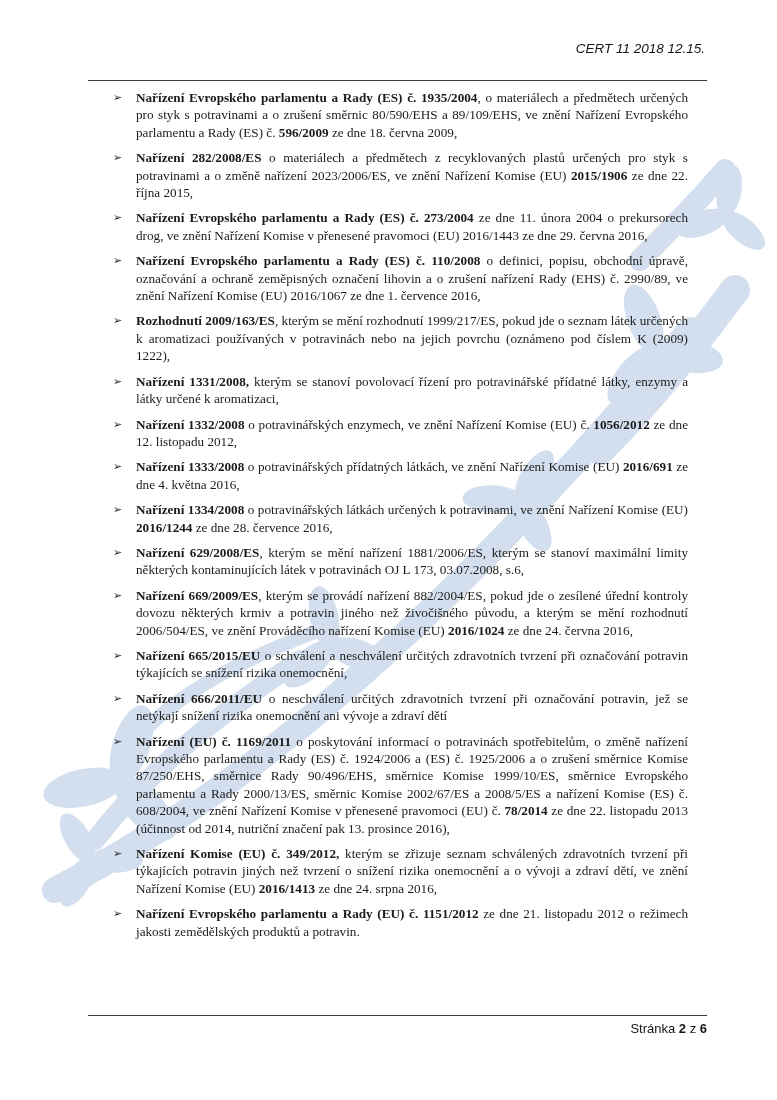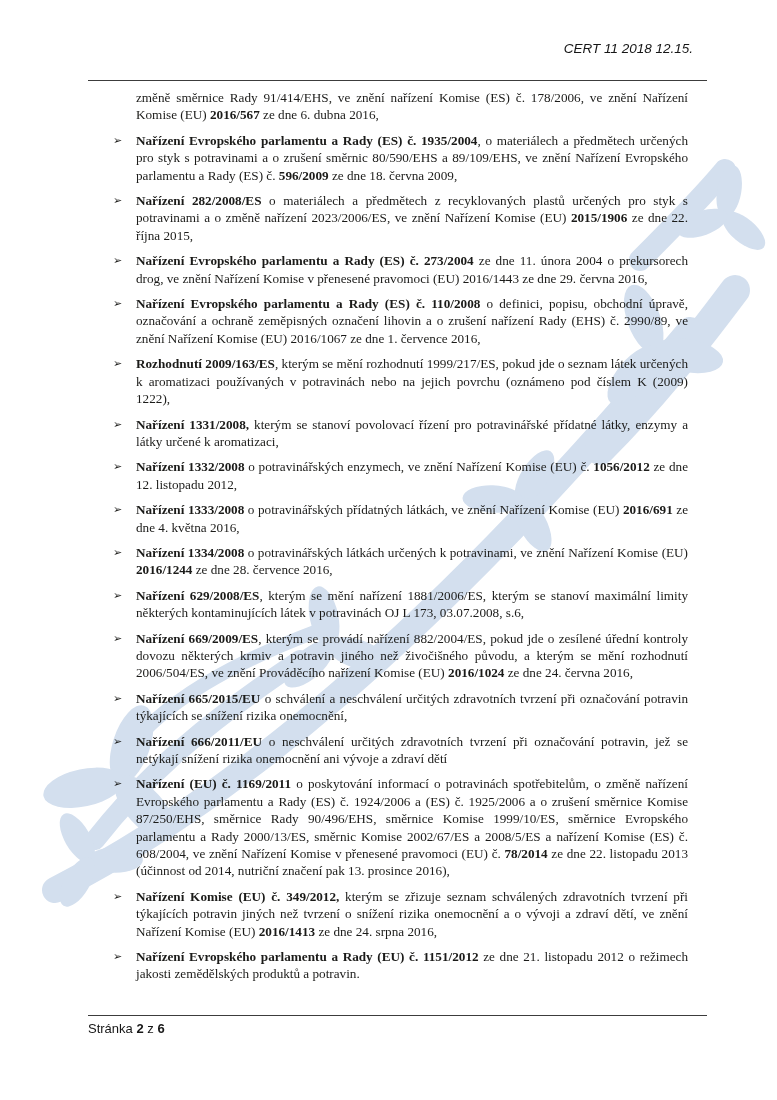--- a/index.html
+++ b/index.html
@@ -19,21 +19,21 @@
   }
   
   .watermark{
     position:absolute;inset:0;
     z-index:0;
     color:var(--wm-color);
     pointer-events:none;
   }
   
   .doc-header{
-    position:absolute;top:41px;right:84px;
+    position:absolute;top:41px;right:72px;
     z-index:2;
     font-family:"Liberation Sans", sans-serif;
     font-style:italic;
     font-size:13.5px;
     color:#161616;
   }
   .header-rule{
     position:absolute;top:80px;left:88px;right:70px;
     border-top:1.4px solid var(--rule-color);
     z-index:2;
@@ -60,21 +60,21 @@
   }
   b{font-weight:bold;}
   
   .footer-rule{
     position:absolute;top:1015px;left:88px;right:70px;
     border-top:1.4px solid var(--rule-color);
     z-index:2;
   }
   .doc-footer{
     position:absolute;top:1021px;left:88px;right:70px;
-    text-align:left;
+    text-align:right;
     font-family:"Liberation Sans", sans-serif;
     font-size:13px;
     color:#161616;
     z-index:2;
   }
 </style>
 </head>
 <body>
 
 <div class="page">
@@ -99,21 +99,20 @@
     <use href="#propeller" transform="translate(520,500) scale(1.25) rotate(32)"></use>
     <use href="#propeller" transform="translate(655,350) scale(1.5) rotate(-20)"></use>
     <use href="#propeller" transform="translate(725,215) scale(1.1) rotate(10)"></use>
     <use href="#propeller" transform="translate(90,860) scale(1.15) rotate(-30)"></use>
   </svg>
 
   <div class="doc-header">CERT 11 2018 12.15.</div>
   <div class="header-rule"></div>
 
   <div class="content">
-    <p class="intro"><span>změně směrnice Rady 91/414/EHS, ve znění nařízení Komise (ES) č. 178/2006, ve znění Nařízení Komise (EU) </span><b>2016/567</b><span> ze dne 6. dubna 2016,</span></p>
     <ul class="reg-list">
       <li><span class="marker">➢</span><span><b>Nařízení Evropského parlamentu a Rady (ES) č. 1935/2004</b><span>, o materiálech a předmětech určených pro styk s potravinami a o zrušení směrnic 80/590/EHS a 89/109/EHS, ve znění Nařízení Evropského parlamentu a Rady (ES) č. </span><b>596/2009</b><span> ze dne 18. června 2009,</span></span></li>
       <li><span class="marker">➢</span><span><b>Nařízení 282/2008/ES</b><span> o materiálech a předmětech z recyklovaných plastů určených pro styk s potravinami a o změně nařízení 2023/2006/ES, ve znění Nařízení Komise (EU) </span><b>2015/1906</b><span> ze dne 22. října 2015,</span></span></li>
       <li><span class="marker">➢</span><span><b>Nařízení Evropského parlamentu a Rady (ES) č. 273/2004</b><span> ze dne 11. února 2004 o prekursorech drog, ve znění Nařízení Komise v přenesené pravomoci (EU) 2016/1443 ze dne 29. června 2016,</span></span></li>
       <li><span class="marker">➢</span><span><b>Nařízení Evropského parlamentu a Rady (ES) č. 110/2008</b><span> o definici, popisu, obchodní úpravě, označování a ochraně zeměpisných označení lihovin a o zrušení nařízení Rady (EHS) č. 2990/89, ve znění Nařízení Komise (EU) 2016/1067 ze dne 1. července 2016,</span></span></li>
       <li><span class="marker">➢</span><span><b>Rozhodnutí 2009/163/ES</b><span>, kterým se mění rozhodnutí 1999/217/ES, pokud jde o seznam látek určených k aromatizaci používaných v potravinách nebo na jejich povrchu (oznámeno pod číslem K (2009) 1222),</span></span></li>
       <li><span class="marker">➢</span><span><b>Nařízení 1331/2008,</b><span> kterým se stanoví povolovací řízení pro potravinářské přídatné látky, enzymy a látky určené k aromatizaci,</span></span></li>
       <li><span class="marker">➢</span><span><b>Nařízení 1332/2008</b><span> o potravinářských enzymech, ve znění Nařízení Komise (EU) č. </span><b>1056/2012</b><span> ze dne 12. listopadu 2012,</span></span></li>
       <li><span class="marker">➢</span><span><b>Nařízení 1333/2008</b><span> o potravinářských přídatných látkách, ve znění Nařízení Komise (EU) </span><b>2016/691</b><span> ze dne 4. května 2016,</span></span></li>
       <li><span class="marker">➢</span><span><b>Nařízení 1334/2008</b><span> o potravinářských látkách určených k potravinami, ve znění Nařízení Komise (EU) </span><b>2016/1244</b><span> ze dne 28. července 2016,</span></span></li>

